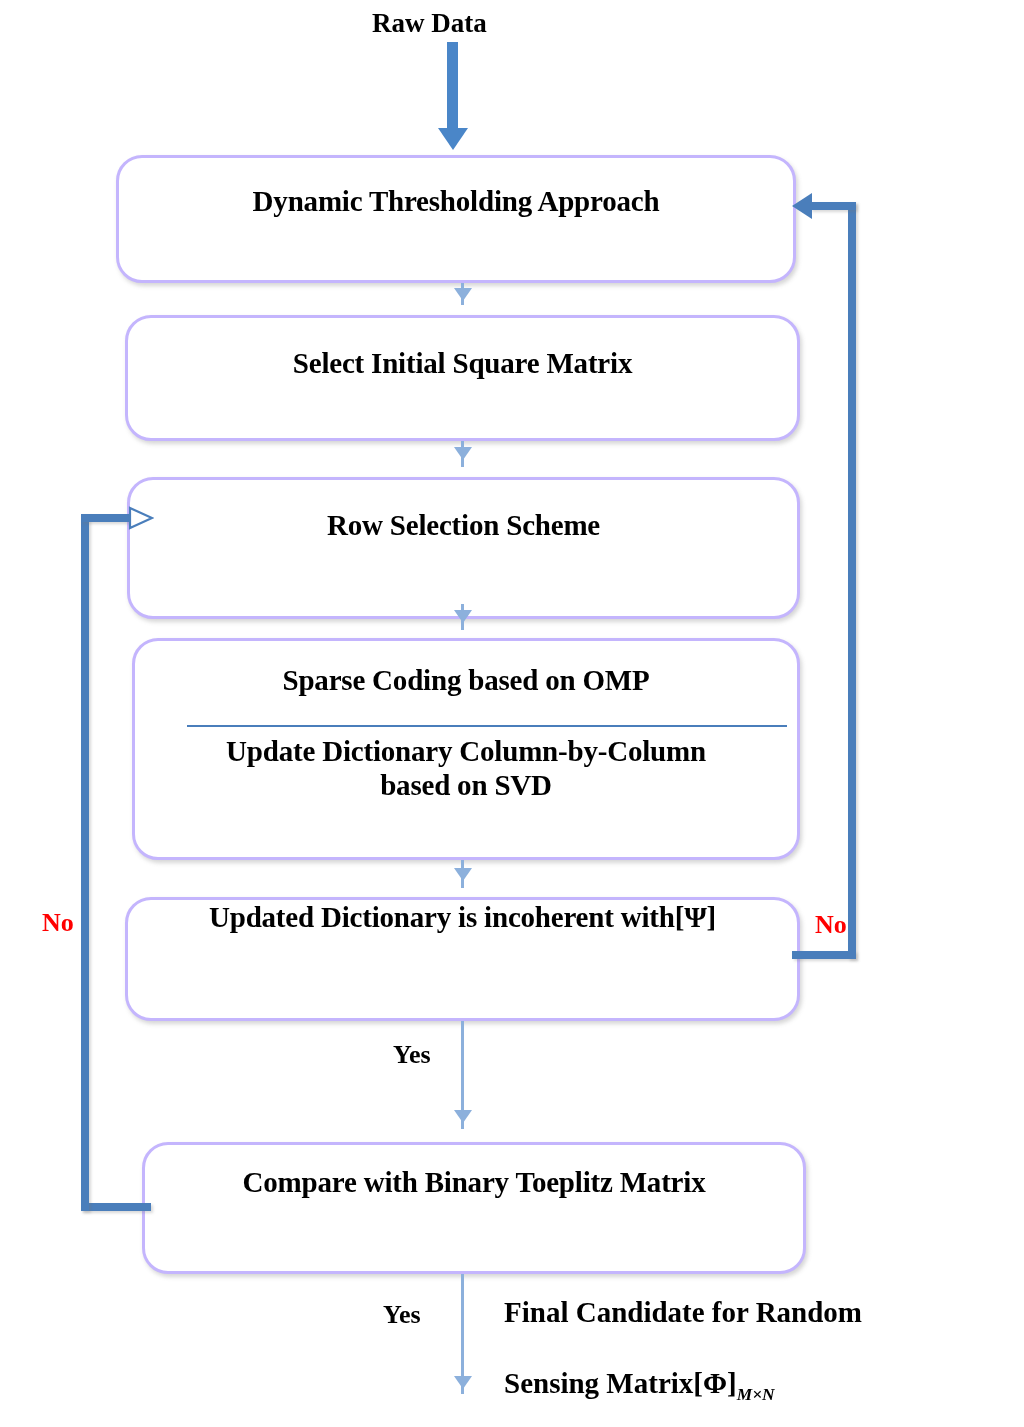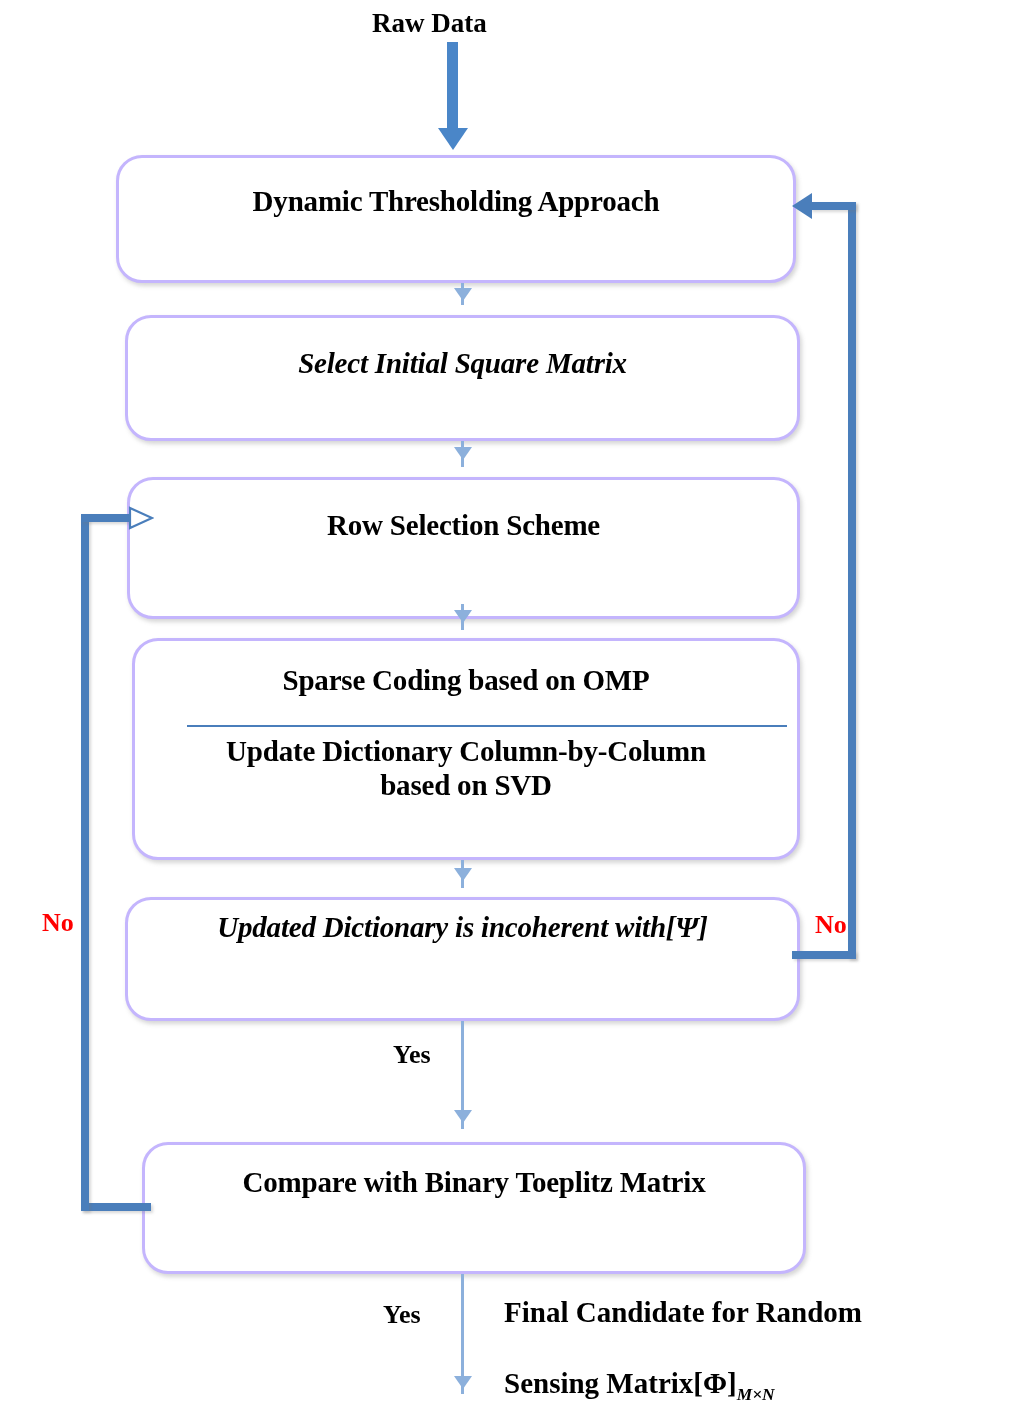--- a/index.html
+++ b/index.html
@@ -138,21 +138,21 @@
   <div class="thick-head" style="left:418px; top:128px;"></div>
 
   <div class="node" style="left:96px; top:155px; width:680px; height:128px;">
     <div class="nlabel" style="top:26px; font-size:29px;">Dynamic Thresholding Approach</div>
   </div>
 
   <div class="conn" style="left:441px; top:283px; height:22px;"></div>
   <div class="conn-head" style="left:434px; top:288px;"></div>
 
   <div class="node" style="left:105px; top:315px; width:675px; height:126px;">
-    <div class="nlabel" style="top:28px; font-size:29px;font-style:italic;">Select Initial Square Matrix</div>
+    <div class="nlabel" style="top:28px; font-size:29px;">Select Initial Square Matrix</div>
   </div>
 
   <div class="conn" style="left:441px; top:441px; height:26px;"></div>
   <div class="conn-head" style="left:434px; top:447px;"></div>
 
   <div class="node" style="left:107px; top:477px; width:673px; height:142px;">
     <div class="nlabel" style="top:28px; font-size:29px;">Row Selection Scheme</div>
   </div>
 
   <div class="conn" style="left:441px; top:604px; height:26px;"></div>
@@ -161,21 +161,21 @@
   <div class="node" style="left:112px; top:638px; width:668px; height:222px;padding-left:36px;">
     <div class="nlabel" style="top:22px; font-size:29px;">Sparse Coding based on OMP</div>
     <div class="splitline" style="left:52px; right:10px; top:84px;"></div>
     <div class="nlabel" style="top:93px; left:56px; right:56px; font-size:29px;">Update Dictionary Column-by-Column based on SVD</div>
   </div>
 
   <div class="conn" style="left:441px; top:860px; height:28px;"></div>
   <div class="conn-head" style="left:434px; top:868px;"></div>
 
   <div class="node" style="left:105px; top:897px; width:675px; height:124px;">
-    <div class="nlabel" style="top:10px; left:38px; right:38px; font-size:29px;font-style:italic;">Updated Dictionary is incoherent with[Ψ]</div>
+    <div class="nlabel" style="top:0; left:38px; right:38px; font-size:29px;">Updated Dictionary is incoherent with[Ψ]</div>
   </div>
 
   <div class="conn" style="left:441px; top:1021px; height:108px;"></div>
   <div class="conn-head" style="left:434px; top:1110px;"></div>
   <div class="flabel" style="left:373px; top:1040px; font-size:26px;">Yes</div>
 
   <div class="node" style="left:122px; top:1142px; width:664px; height:132px;">
     <div class="nlabel" style="top:20px; left:48px; right:48px; font-size:29px;">Compare with Binary Toeplitz Matrix</div>
   </div>
 

